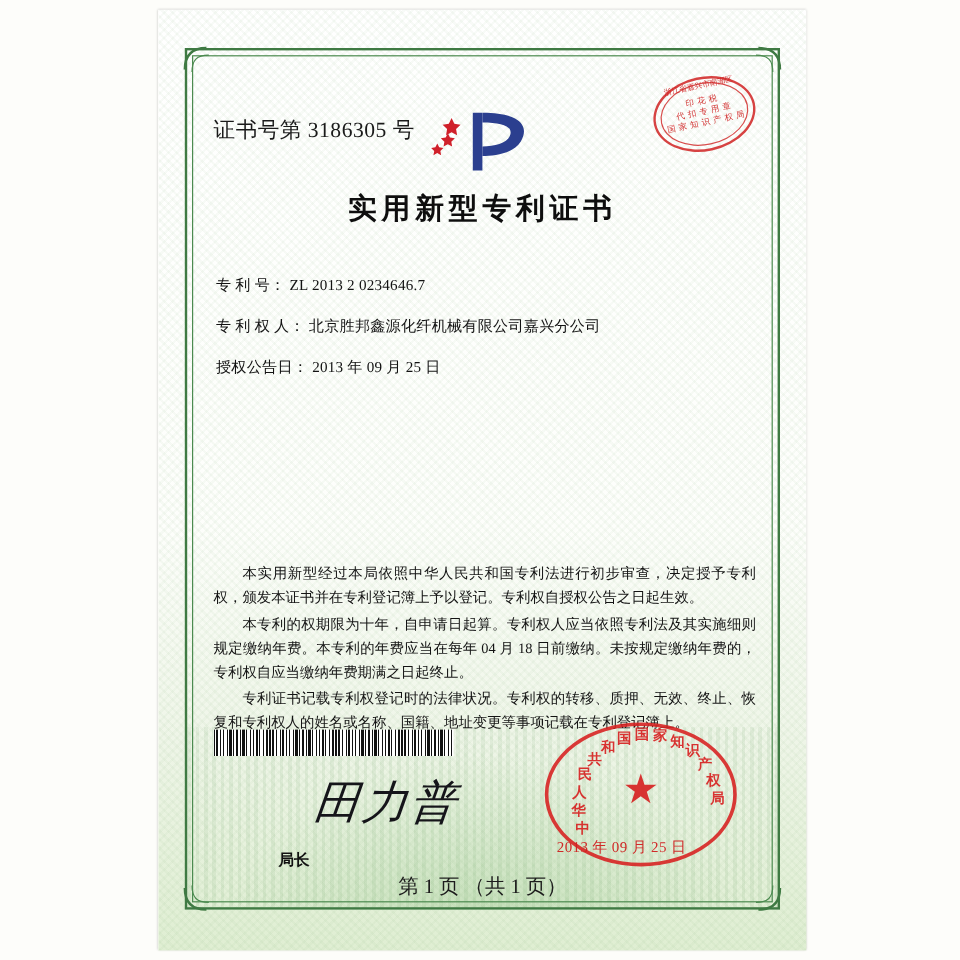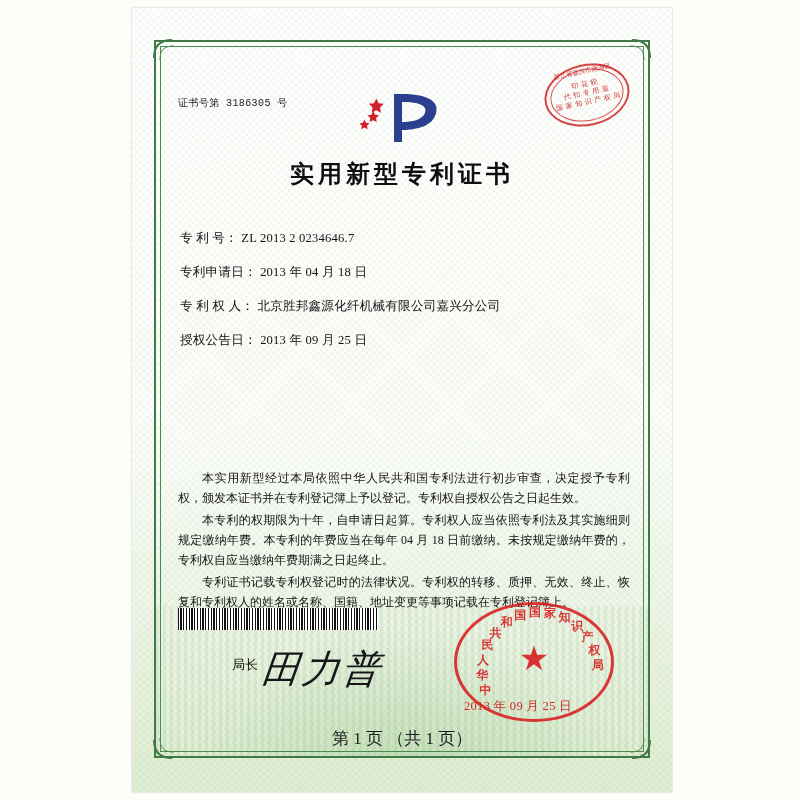--- a/index.html
+++ b/index.html
@@ -108,24 +108,23 @@
     opacity: .9;
     width: 78px;
     text-align: center;
   }
 
   
   .cert-no {
     position: absolute;
     left: 46px;
     top: 88px;
-    font-size: 10px;
+    font-size: 18px;
     color: #1a1a1a;
     letter-spacing: .4px;
-    font-family: Liberation Mono, monospace;
   }
 
   
   .title {
     position: absolute;
     left: 0; right: 0;
     top: 150px;
     text-align: center;
     font-size: 24px;
     font-weight: bold;
@@ -177,23 +176,24 @@
     background-image: repeating-linear-gradient(
       to right,
       #111 0 1px, #fff 1px 2px, #111 2px 4px, #fff 4px 5px,
       #111 5px 6px, #fff 6px 8px, #111 8px 9px, #fff 9px 11px);
   }
 
   
   .sig-label {
     position: absolute;
     left: 100px;
-    top: 648px;
+    top: 700px;
     font-size: 13px;
     color: #111;
+    font-weight: bold;
   }
   .sig {
     position: absolute;
     left: 130px;
     top: 636px;
     font-size: 38px;
     color: #15151a;
     font-family: "Liberation Serif", serif;
     font-style: italic;
     letter-spacing: 2px;
@@ -327,24 +327,20 @@
     </div>
 
     <div class="cert-no">证书号第 3186305 号</div>
 
     <div class="title">实用新型专利证书</div>
 
     <div class="fields">
       <div class="frow">
         <span class="flabel">专 利 号：</span>
         <span class="fval">ZL 2013 2 0234646.7</span>
-      </div>
-      <div class="frow">
-        <span class="flabel">专利申请日：</span>
-        <span class="fval">2013 年 04 月 18 日</span>
       </div>
       <div class="frow">
         <span class="flabel">专 利 权 人：</span>
         <span class="fval">北京胜邦鑫源化纤机械有限公司嘉兴分公司</span>
       </div>
       <div class="frow">
         <span class="flabel">授权公告日：</span>
         <span class="fval">2013 年 09 月 25 日</span>
       </div>
     </div>

